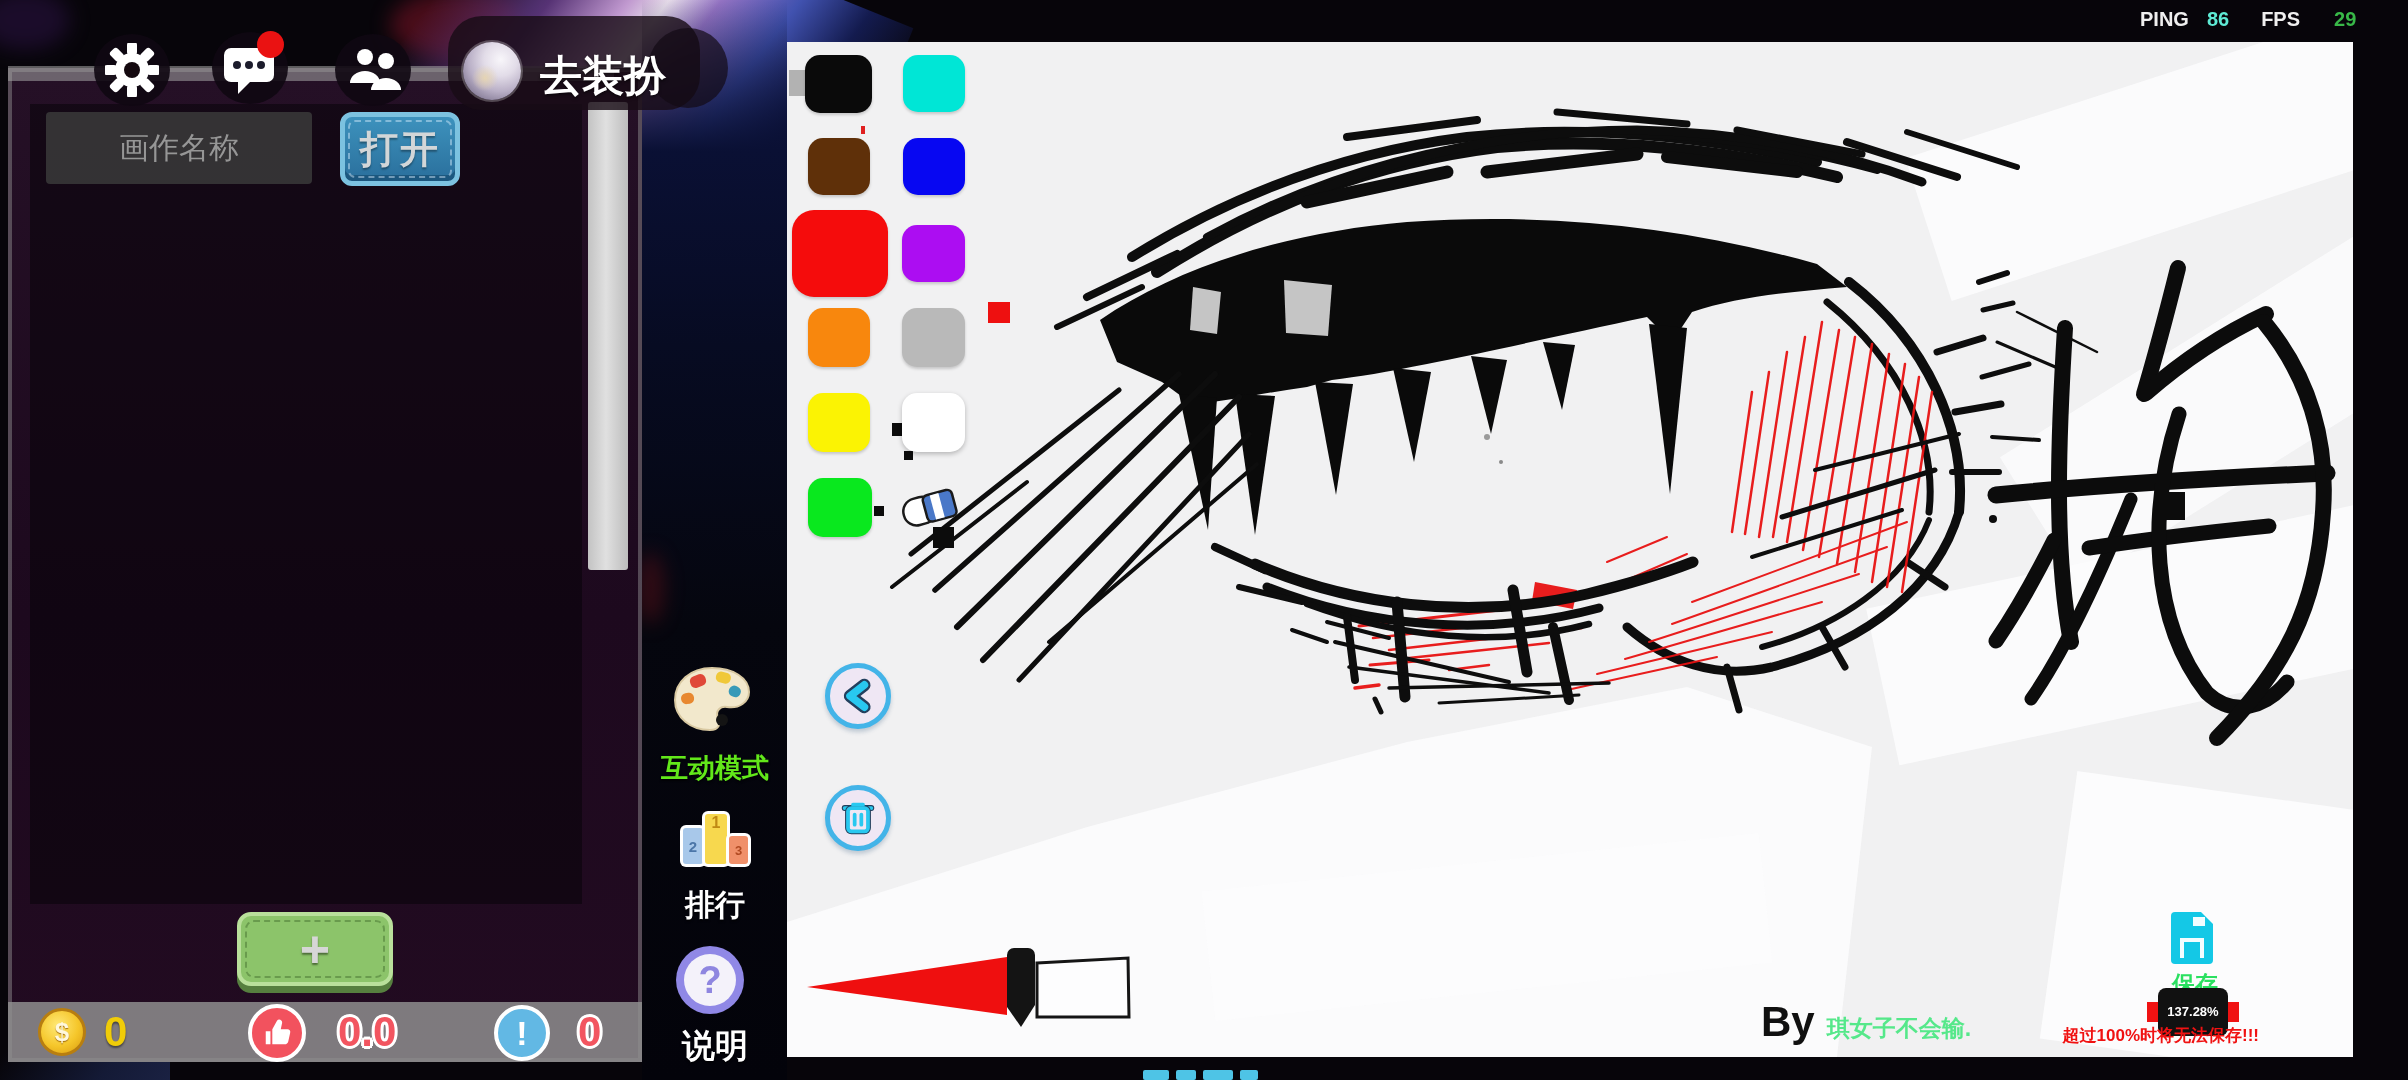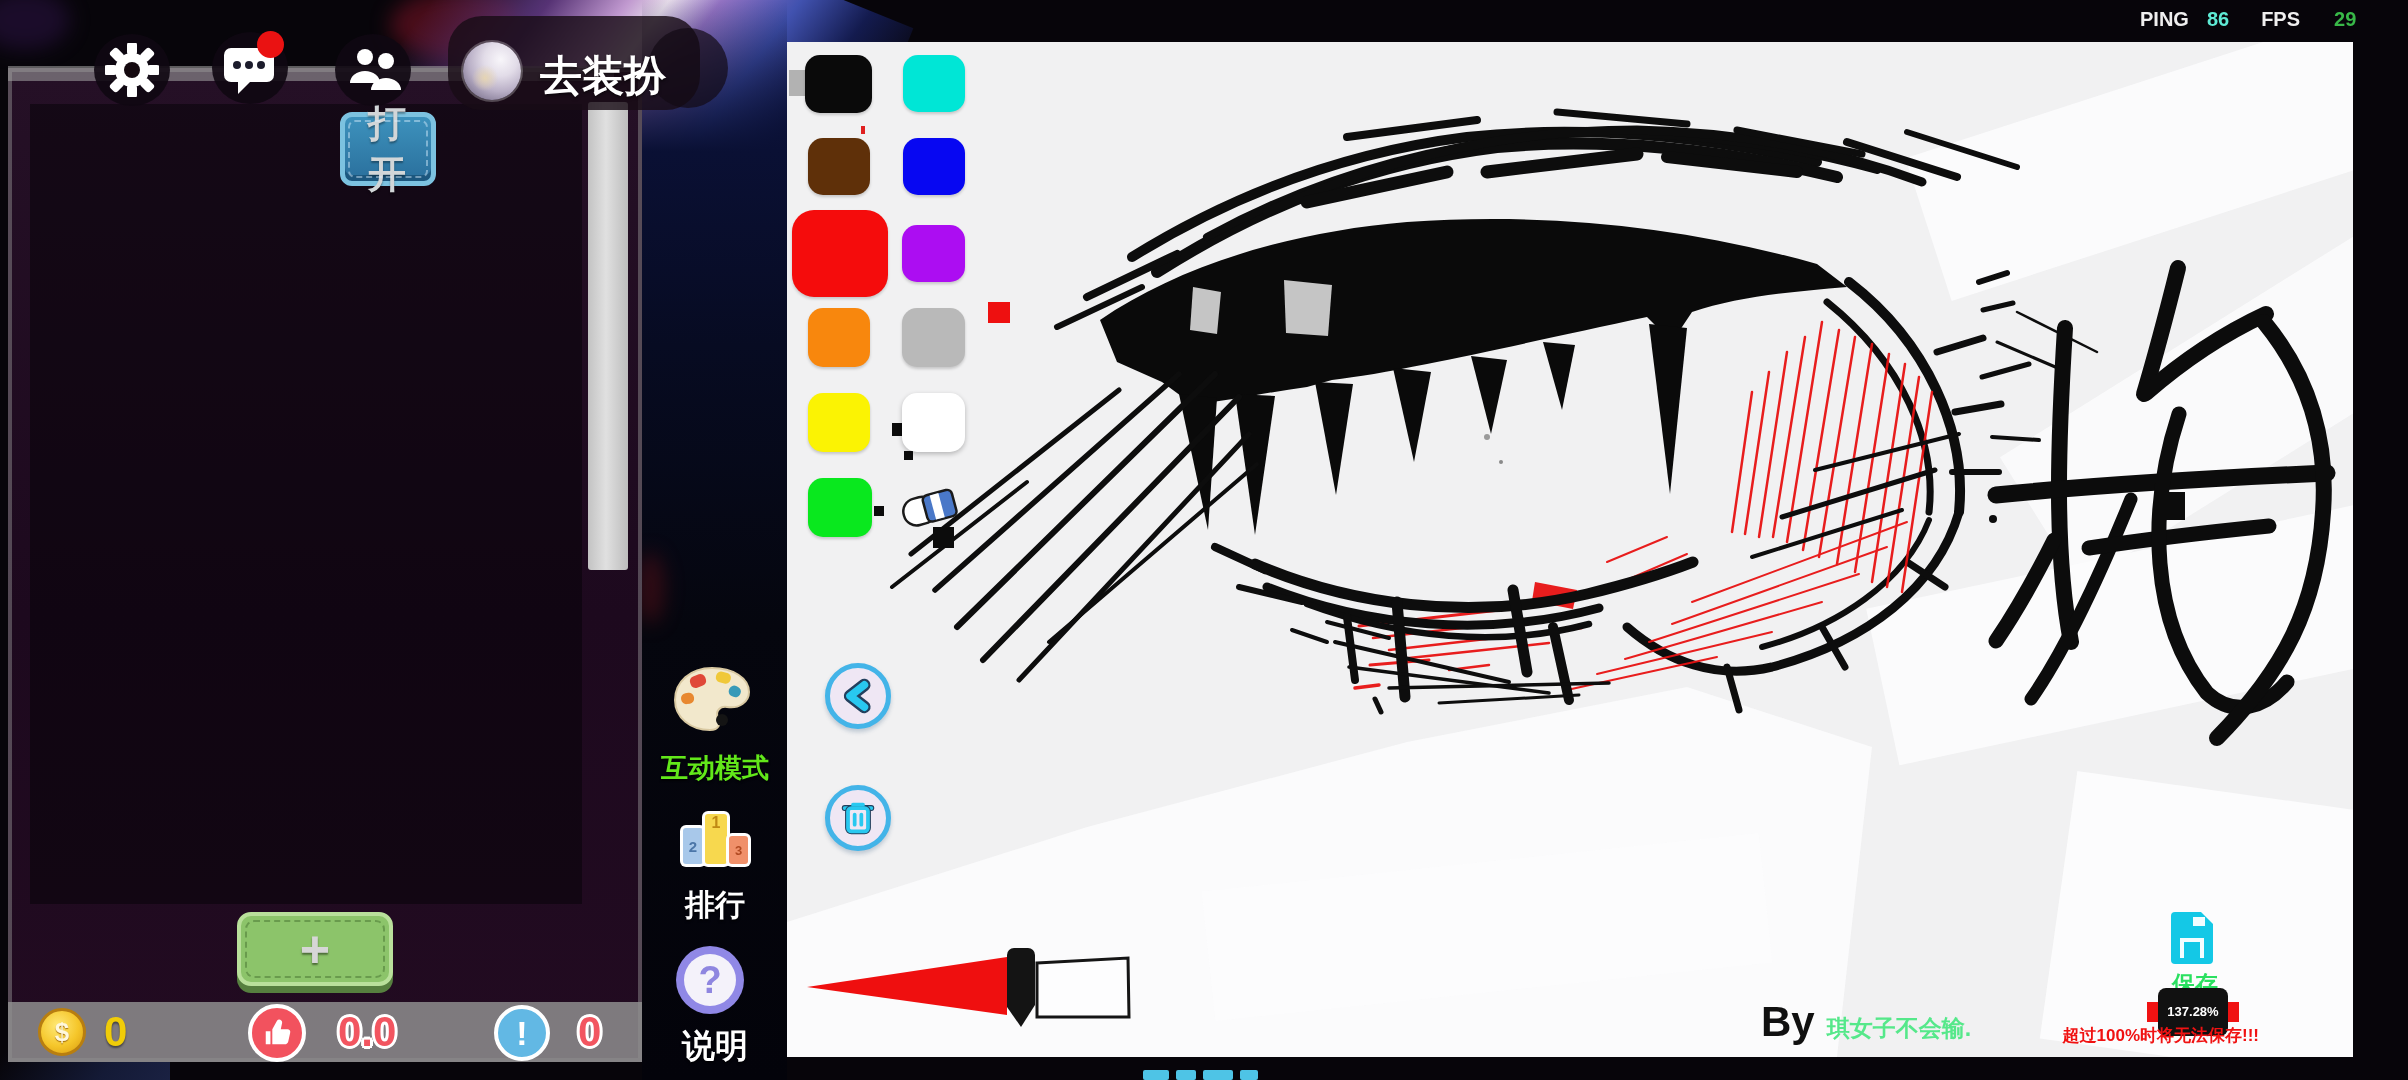--- a/index.html
+++ b/index.html
@@ -23,21 +23,21 @@
   .panel{position:absolute;left:8px;top:68px;width:634px;height:994px;
     background:linear-gradient(180deg,#251026 0%,#1d091e 55%,#220b21 100%);
     border:4px solid rgba(150,150,150,.45);}
   .panel-topline{position:absolute;left:8px;top:66px;width:606px;height:15px;background:rgba(165,165,165,.55);}
   .list-area{position:absolute;left:30px;top:104px;width:552px;height:800px;background:rgba(4,1,6,.5);}
   .scrollbar{position:absolute;left:588px;top:102px;width:40px;height:468px;border-radius:3px;
     background:linear-gradient(90deg,#c3c3c3,#e0e0e0 45%,#bdbdbd);}
   .name-input{position:absolute;left:46px;top:112px;width:266px;height:72px;background:rgba(58,58,58,.85);
     border:none;border-radius:4px;color:#e0e0e0;font-size:30px;text-align:center;outline:none;}
   .name-input::placeholder{color:#969696;}
-  .open-btn{position:absolute;left:340px;top:112px;width:96px;height:74px;border-radius:12px;
+  .open-btn{position:absolute;left:340px;top:112px;width:120px;height:74px;border-radius:12px;
     background:linear-gradient(180deg,#3d92bd,#2a6f9c);border:5px solid #7cc2e0;
     box-shadow:inset 0 -6px 0 rgba(0,40,70,.35);color:#d2d6d8;font-weight:bold;font-size:38px;
     display:flex;align-items:center;justify-content:center;letter-spacing:2px;text-shadow:0 2px 2px rgba(0,0,0,.35);}
   .open-btn .dash{position:absolute;inset:3px;border:2px dashed rgba(220,240,255,.45);border-radius:7px;}
   .add-btn{position:absolute;left:237px;top:912px;width:156px;height:74px;border-radius:14px;
     background:#8cc46a;border:4px solid #b9e09b;box-shadow:0 7px 0 #567f3f;
     display:flex;align-items:center;justify-content:center;color:#d6d6d6;font-size:52px;font-weight:bold;
     text-shadow:0 2px 2px #4c6b38;}
   .add-btn .dash{position:absolute;inset:4px;border:2px dashed rgba(40,80,25,.35);border-radius:9px;}
   .currency-bar{position:absolute;left:8px;top:1002px;width:634px;height:60px;background:rgba(142,142,142,.85);}
@@ -317,20 +317,21 @@
     <div class="pct-badge">
       <span class="pill">137.28%</span>
     </div>
     <div class="save-warning">超过100%时将无法保存!!!</div>
   </div>
 
   <div class="panel"></div>
   <div class="list-area"></div>
   <div class="panel-topline"></div>
   <div class="scrollbar"></div>
+  <input class="name-input" placeholder="画作名称" style="">
   <button class="open-btn">
     <span class="dash"></span>
     <span>打开</span>
   </button>
   <button class="add-btn">
     <span class="dash"></span>
     <span>+</span>
   </button>
 
   <div class="currency-bar"></div>

